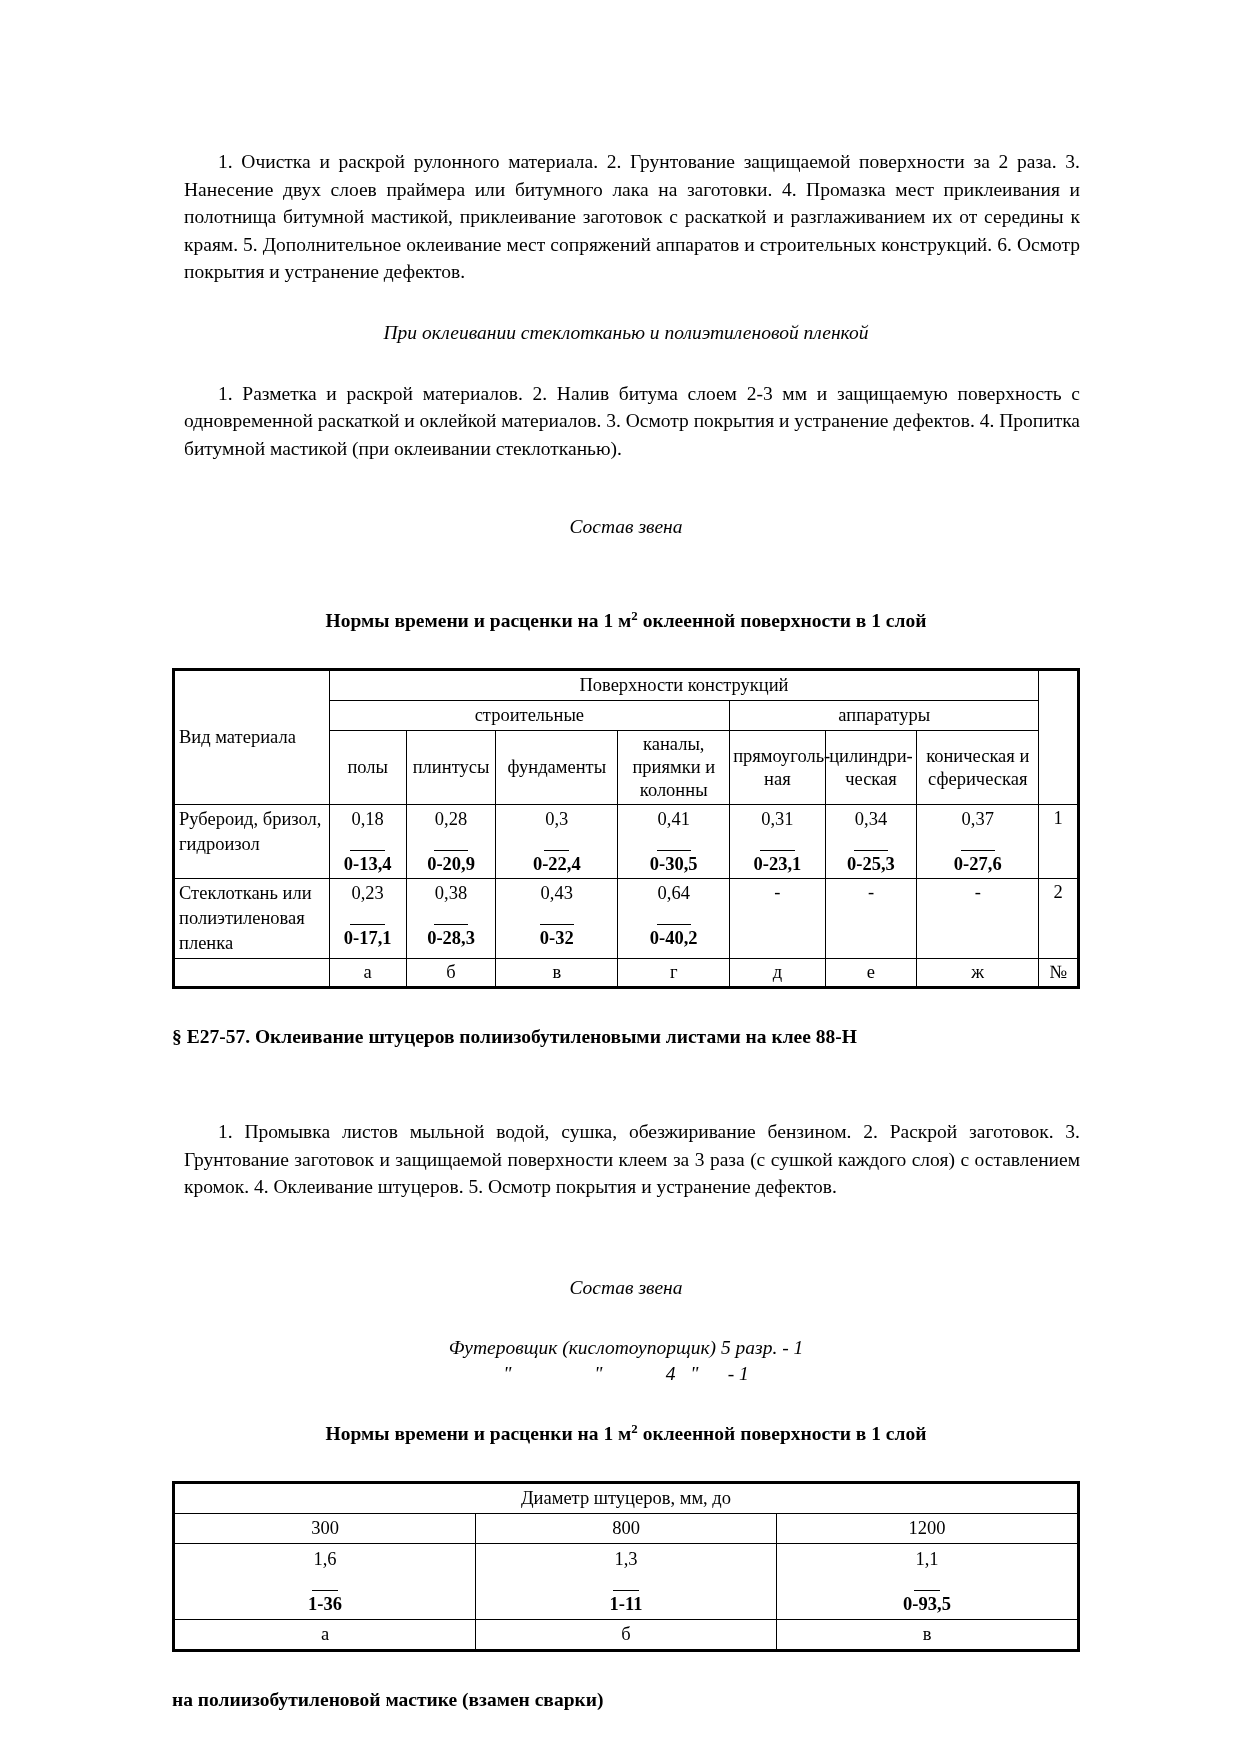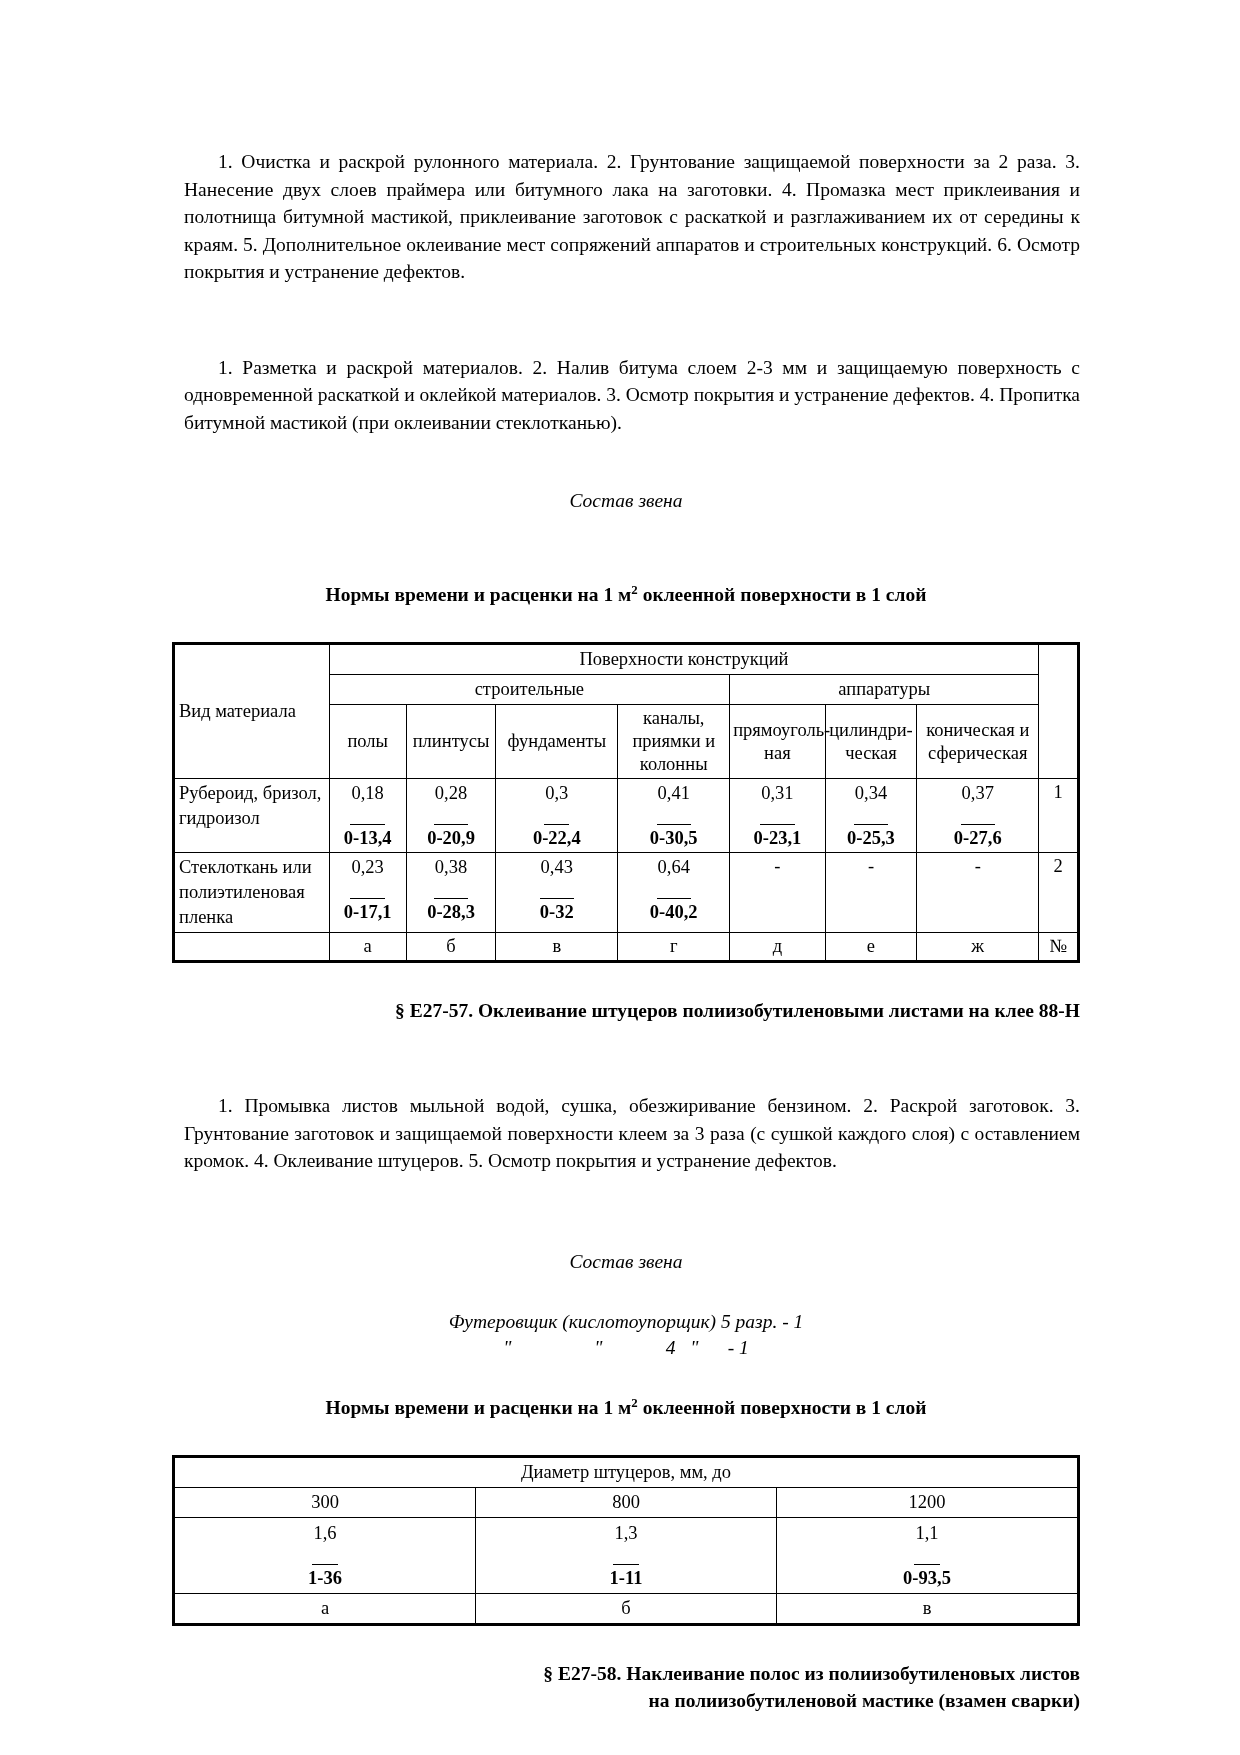--- a/index.html
+++ b/index.html
@@ -103,32 +103,33 @@
     border: 1.4px solid #000;
     padding: 3px 4px;
     text-align: center;
     vertical-align: middle;
   }
   .t2wrap { border: 2.2px solid #000; }
   .sect-head {
     font-weight: bold;
     font-size: 19.5px;
     line-height: 27px;
-    text-align: right;
+    text-align: left;
   }
 </style>
 </head>
 <body>
 
 <div class="page">
 
   <p class="para">1. Очистка и раскрой рулонного материала. 2. Грунтование защищаемой поверхности за 2 раза. 3. Нанесение двух слоев праймера или битумного лака на заготовки. 4. Промазка мест приклеивания и полотнища битумной мастикой, приклеивание заготовок с раскаткой и разглаживанием их от середины к краям. 5. Дополнительное оклеивание мест сопряжений аппаратов и строительных конструкций. 6. Осмотр покрытия и устранение дефектов.</p>
 
   <div class="spacer-md"></div>
 
+  <div class="ital">При оклеивании стеклотканью и полиэтиленовой пленкой</div>
 
   <div class="spacer-md"></div>
 
   <p class="para">1. Разметка и раскрой материалов. 2. Налив битума слоем 2-3 мм и защищаемую поверхность с одновременной раскаткой и оклейкой материалов. 3. Осмотр покрытия и устранение дефектов. 4. Пропитка битумной мастикой (при оклеивании стеклотканью).</p>
 
   <div class="spacer-lg"></div>
 
   <div class="ital">Состав звена</div>
 
   <div class="spacer-md"></div>
@@ -312,17 +313,16 @@
         <td>б</td>
         <td>в</td>
       </tr>
     </tbody>
   </table>
   </div>
 
   <div class="spacer-md"></div>
 
   <div class="sect-head">
-    <div>§ Е27-58. Наклеивание полос из полиизобутиленовых листов</div>
     <div>на полиизобутиленовой мастике (взамен сварки)</div>
   </div>
 
 </div>
 
 </body></html>

